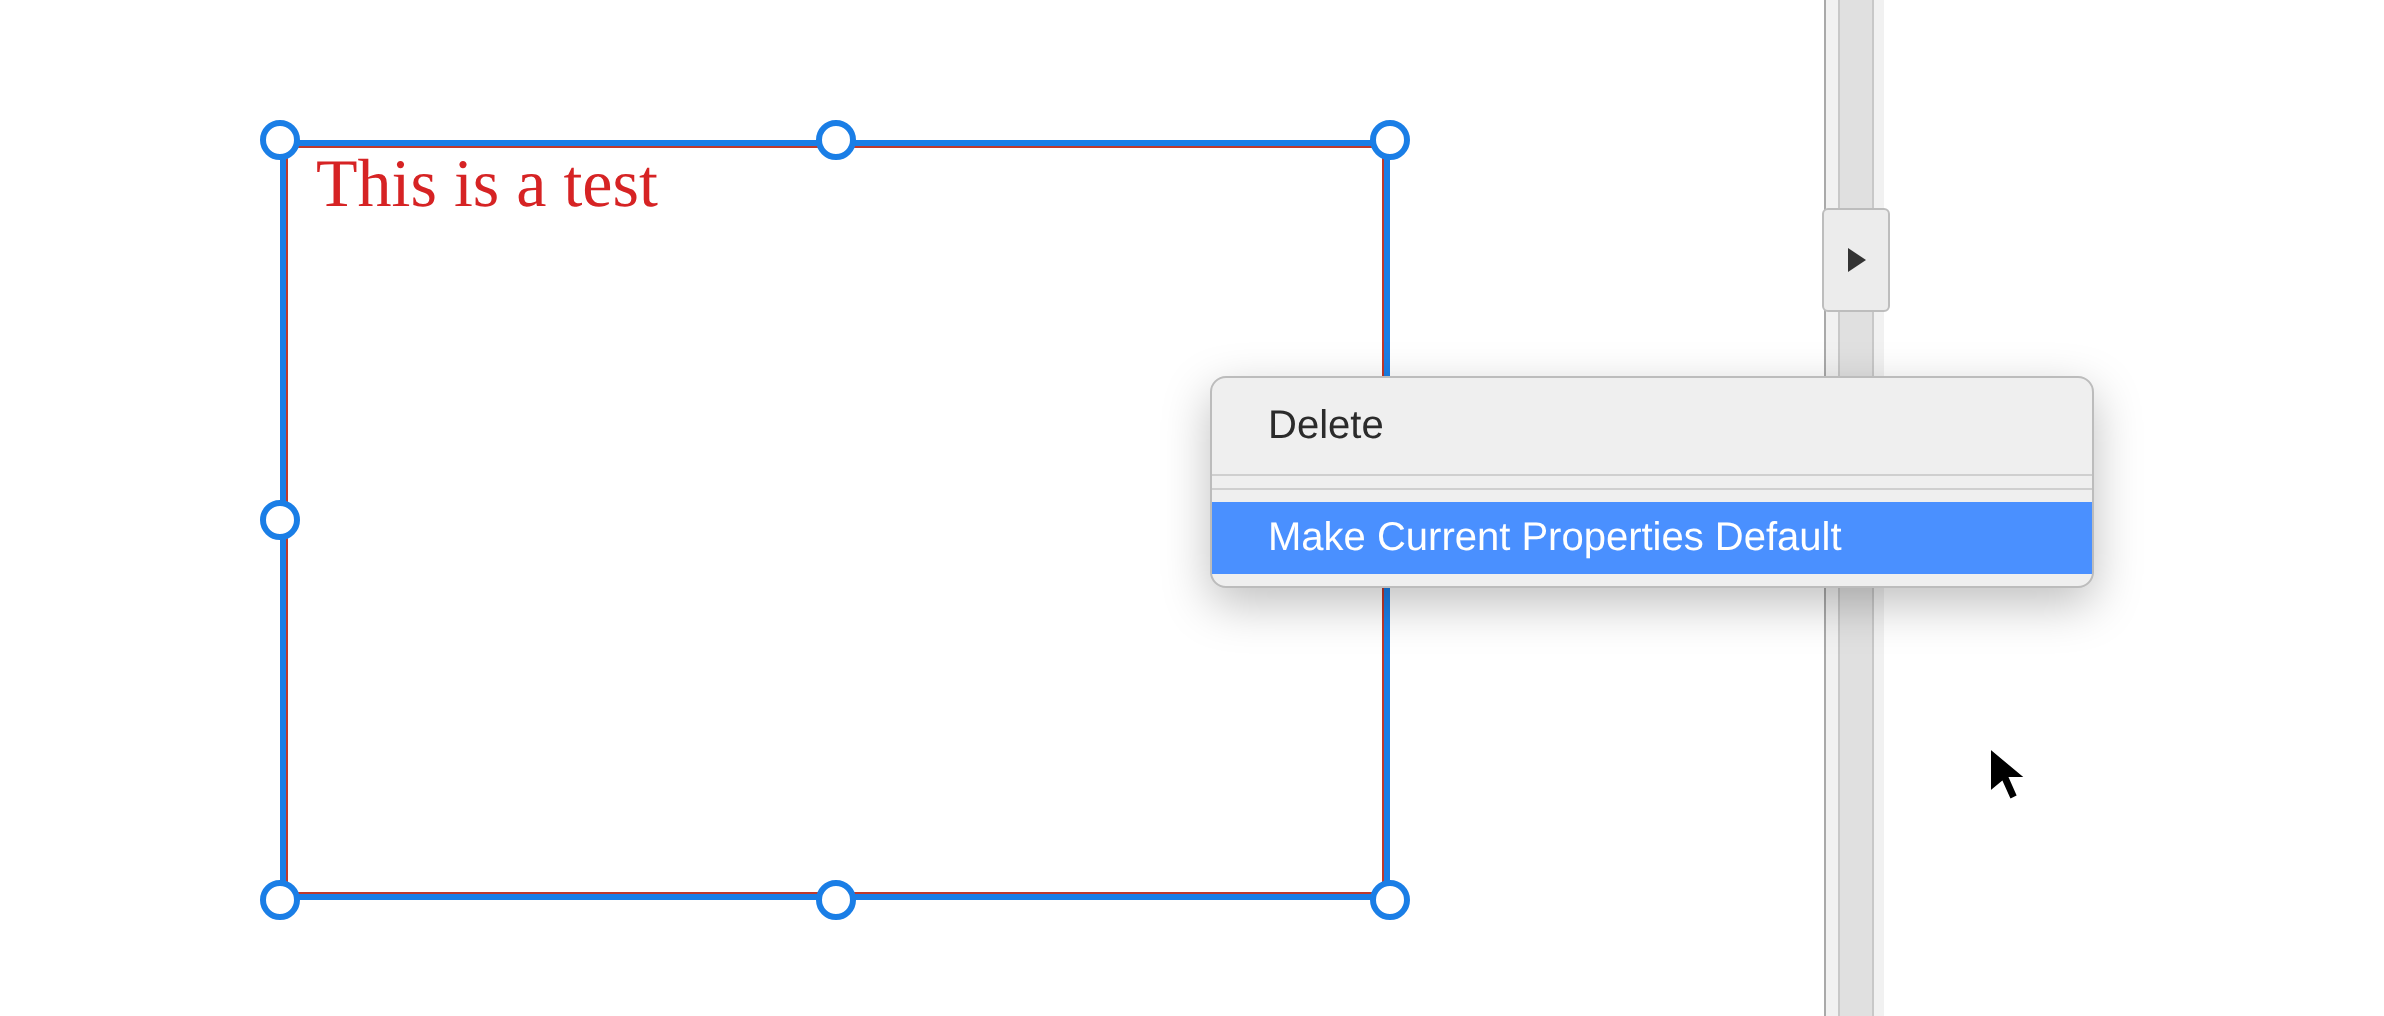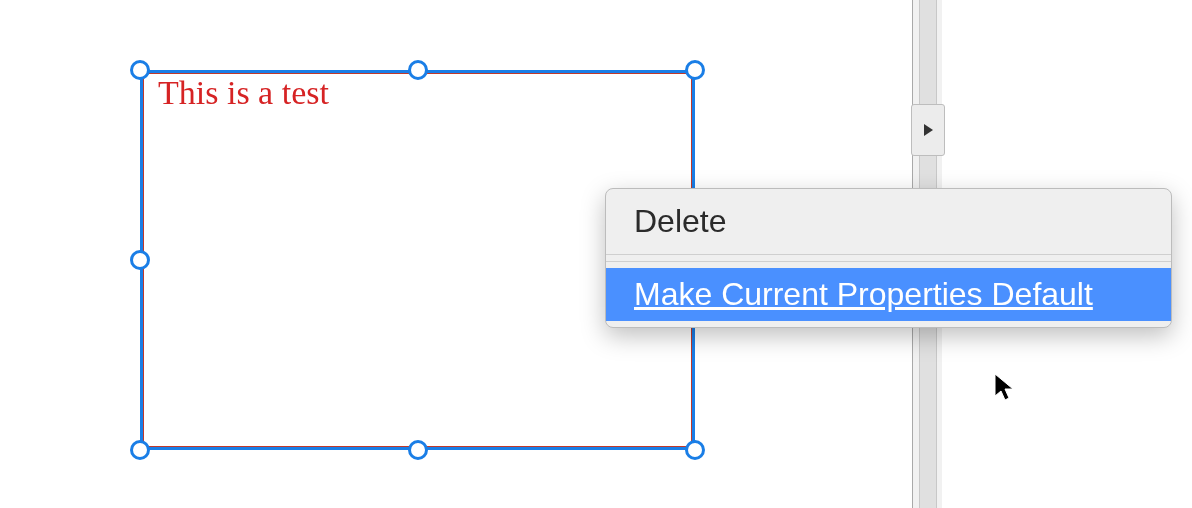--- a/index.html
+++ b/index.html
@@ -87,41 +87,40 @@
   .h-mr { top: calc(50% - 10px); right: -10px; }
   .h-bl { bottom: -10px; left: -10px; }
   .h-bm { bottom: -10px; left: calc(50% - 10px); }
   .h-br { bottom: -10px; right: -10px; }
 
   
   .context-menu {
     position: absolute;
     top: 188px;
     left: 605px;
-    width: 567px;
+    width: 442px;
     background: #efefef;
     border: 1px solid #bcbcbc;
     border-radius: 8px;
     box-shadow: 0 8px 24px rgba(0,0,0,0.25);
     padding: 6px 0;
-    font-size: 32px;
+    font-size: 20px;
     color: #2b2b2b;
   }
   .menu-item {
     display: flex;
     align-items: center;
     justify-content: space-between;
     padding: 4px 24px 4px 28px;
     line-height: 1.4;
     white-space: nowrap;
   }
   .menu-item.highlight {
     background: #4a90ff;
     color: #fff;
-    text-decoration: underline;
   }
   .menu-sep {
     height: 1px;
     background: #cfcfcf;
     margin: 6px 0;
   }
   .submenu-arrow {
     display: inline-flex;
   }
 

